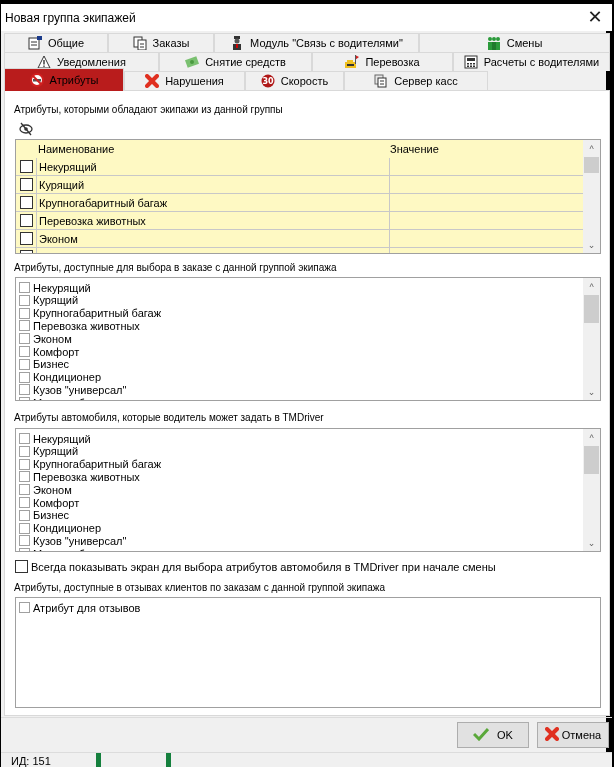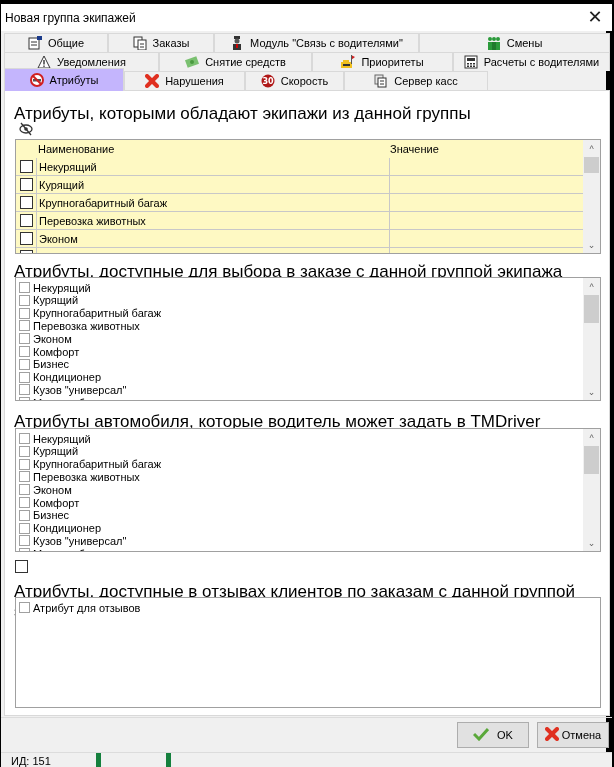--- a/index.html
+++ b/index.html
@@ -22,27 +22,27 @@
     position: absolute; right: 8px; top: 4px; width: 18px; height: 18px;
     font-size: 18px; line-height: 18px; text-align: center; color: #222; cursor: pointer;
   }
   .tabs { position: absolute; left: 3px; top: 29px; width: 606px; }
   .tabrow { position: relative; height: 19px; display: flex; }
   .tab {
     height: 19px; border: 1px solid #d9d9d9; border-bottom: none;
     background: #f0f0f0; display: flex; align-items: center; justify-content: center;
     gap: 6px; cursor: pointer; white-space: nowrap; font-size: 11px;
   }
-  .tab.active { background: #c4b5fd; height: 23px; margin-top: -3px; position: relative; z-index: 2; border-color: #d9d9d9; }
+  .tab.active { background: #b91c1c; height: 23px; margin-top: -3px; position: relative; z-index: 2; border-color: #d9d9d9; }
   .tab .ic { width: 14px; height: 14px; display: inline-flex; align-items: center; justify-content: center; font-size: 11px; }
   .panel {
     position: absolute; left: 3px; top: 86px; width: 606px; height: 626px;
     background: #fff; border: 1px solid #d9d9d9;
   }
-  .lbl { position: absolute; left: 9px; font-size: 17px; }
+  .lbl { position: absolute; left: 9px; font-size: 10px; }
   .eye { position: absolute; left: 13px; top: 30px; width: 18px; height: 16px; cursor: pointer; }
   .grid {
     position: absolute; left: 10px; top: 48px; width: 586px; height: 115px;
     border: 1px solid #a0a0a0; background: #fef9c3; overflow: hidden;
   }
   .grid .hdr { position: absolute; left: 0; top: 0; height: 18px; width: 568px; }
   .grid .hdr .c1 { position: absolute; left: 22px; top: 3px; }
   .grid .hdr .c2 { position: absolute; left: 374px; top: 3px; }
   .grid .vline { position: absolute; left: 373px; top: 18px; width: 1px; height: 100px; background: #c8c8c8; }
   .grid .row { position: absolute; left: 0; width: 568px; height: 18px; border-bottom: 1px solid #c8c8c8; }
@@ -158,21 +158,21 @@
       <div class="tab" style="width:141px">
         <span class="ic">
             <svg width="14" height="14">
               <rect x="0" y="7" width="11" height="6" fill="#f0c020"></rect>
               <rect x="2" y="5" width="6" height="3" fill="#f0c020"></rect>
               <rect x="2" y="9" width="7" height="2" fill="#333"></rect>
               <polygon points="10,0 14,2 10,5" fill="#d02020"></polygon>
               <rect x="10" y="0" width="1" height="9" fill="#555"></rect>
             </svg>
           </span>
-        <span>Приоритеты</span>
+        <span>Перевозка</span>
       </div>
       <div class="tab" style="width:157px">
         <span class="ic">
             <svg width="14" height="14">
               <rect x="1" y="1" width="12" height="12" fill="#fff" stroke="#333"></rect>
               <rect x="3" y="3" width="8" height="3" fill="#333"></rect>
               <rect x="3" y="8" width="2" height="1.5" fill="#333"></rect>
               <rect x="6" y="8" width="2" height="1.5" fill="#333"></rect>
               <rect x="9" y="8" width="2" height="1.5" fill="#333"></rect>
               <rect x="3" y="10.5" width="2" height="1.5" fill="#333"></rect>
@@ -371,20 +371,21 @@
         </div>
       <div class="vscroll">
         <div class="up">^</div>
         <div class="thumb" style="top:17px;height:28px"></div>
         <div class="down">⌄</div>
       </div>
     </div>
 
     <div class="check-line">
       <span class="cb"></span>
+      <span>Всегда показывать экран для выбора атрибутов автомобиля в TMDriver при начале смены</span>
     </div>
 
     <div class="lbl" style="top:491px">Атрибуты, доступные в отзывах клиентов по заказам с данной группой экипажа</div>
     <div class="list" style="top:506px;height:111px" id="list4">
         <div class="item" style="top: 3px;">
           <span class="cb"></span>
           <span>Атрибут для отзывов</span>
         </div>
       </div>
   </div>

